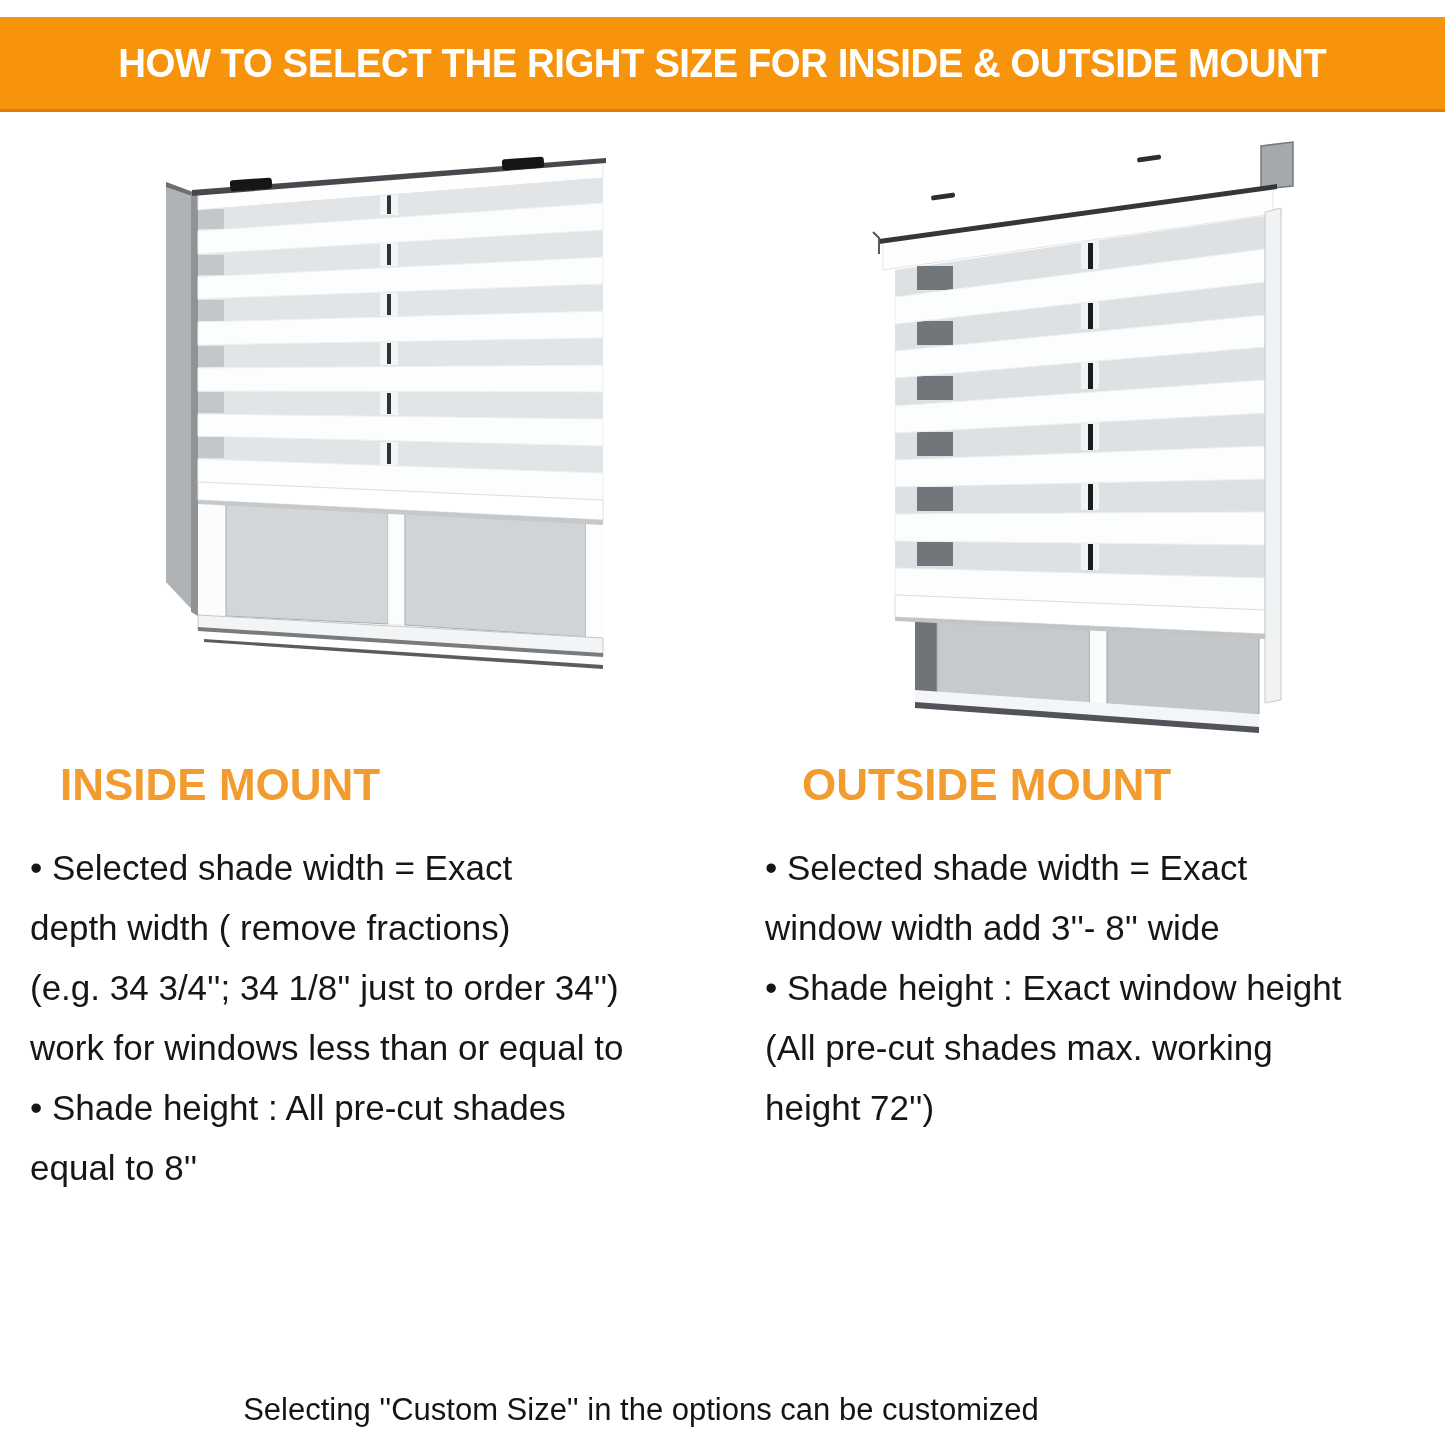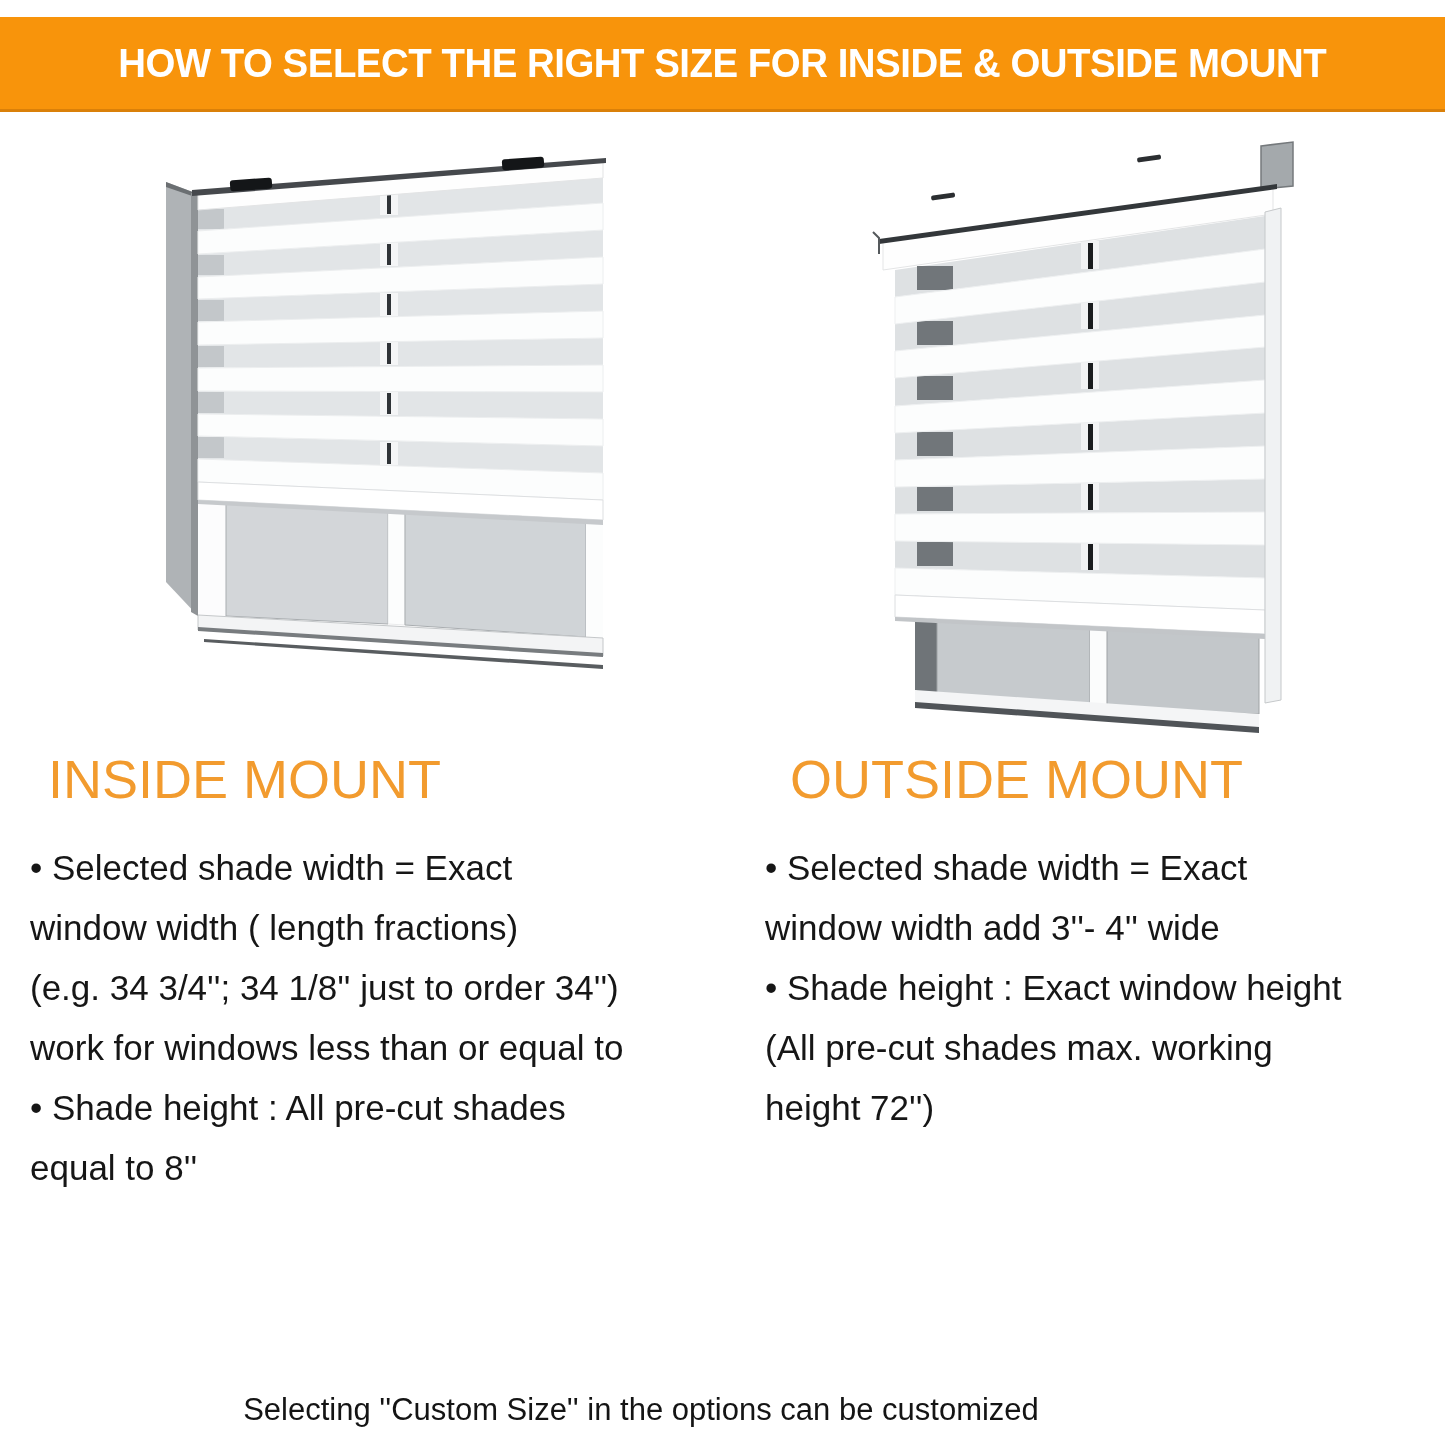--- a/index.html
+++ b/index.html
@@ -16,22 +16,22 @@
   }
   .banner-title{
     color:#ffffff;font-weight:bold;font-size:40px;letter-spacing:-.5px;
     white-space:nowrap;display:inline-block;transform:scaleX(.96);
     transform-origin:center;
   }
   .illu{position:absolute;}
   .illu-left{left:158px;top:148px;width:458px;height:560px;}
   .illu-right{left:865px;top:140px;width:445px;height:600px;}
   .mount-heading{
-    position:absolute;top:744px;margin:4px;
-    color:#F29B2E;font-weight:normal;font-size:54px;letter-spacing:0;
+    position:absolute;top:744px;margin:16px;
+    color:#F29B2E;font-weight:bold;font-size:44px;letter-spacing:0;
     white-space:nowrap;
   }
   .heading-inside{left:44px;}
   .heading-outside{left:786px;}
   .spec-block{position:absolute;top:838px;color:#161616;}
   .spec-inside{left:30px;width:690px;}
   .spec-outside{left:765px;width:640px;}
   .spec-line{
     height:60px;line-height:60px;font-size:35px;white-space:nowrap;
   }
@@ -189,28 +189,28 @@
   <g>
     <polygon points="400,72 416,68 416,560 400,563" fill="#F0F2F3" stroke="#C5C8CA" stroke-width="1"></polygon>
   </g>
 </svg>
 
 <h2 class="mount-heading heading-inside">INSIDE MOUNT</h2>
 <h2 class="mount-heading heading-outside">OUTSIDE MOUNT</h2>
 
 <div class="spec-block spec-inside">
   <div class="spec-line">• Selected shade width = Exact</div>
-  <div class="spec-line">window width ( length fractions)</div>
+  <div class="spec-line">depth width ( remove fractions)</div>
   <div class="spec-line">(e.g. 34 3/4''; 34 1/8'' just to order 34'')</div>
   <div class="spec-line">work for windows less than or equal to</div>
   <div class="spec-line">• Shade height : All pre-cut shades</div>
   <div class="spec-line">equal to 8''</div>
 </div>
 
 <div class="spec-block spec-outside">
   <div class="spec-line">• Selected shade width = Exact</div>
-  <div class="spec-line">window width add 3''- 4'' wide</div>
+  <div class="spec-line">window width add 3''- 8'' wide</div>
   <div class="spec-line">• Shade height : Exact window height</div>
   <div class="spec-line">(All pre-cut shades max. working</div>
   <div class="spec-line">height 72'')</div>
 </div>
 
 <div class="footer-note">Selecting ''Custom Size'' in the options can be customized</div>
 
 </body></html>

